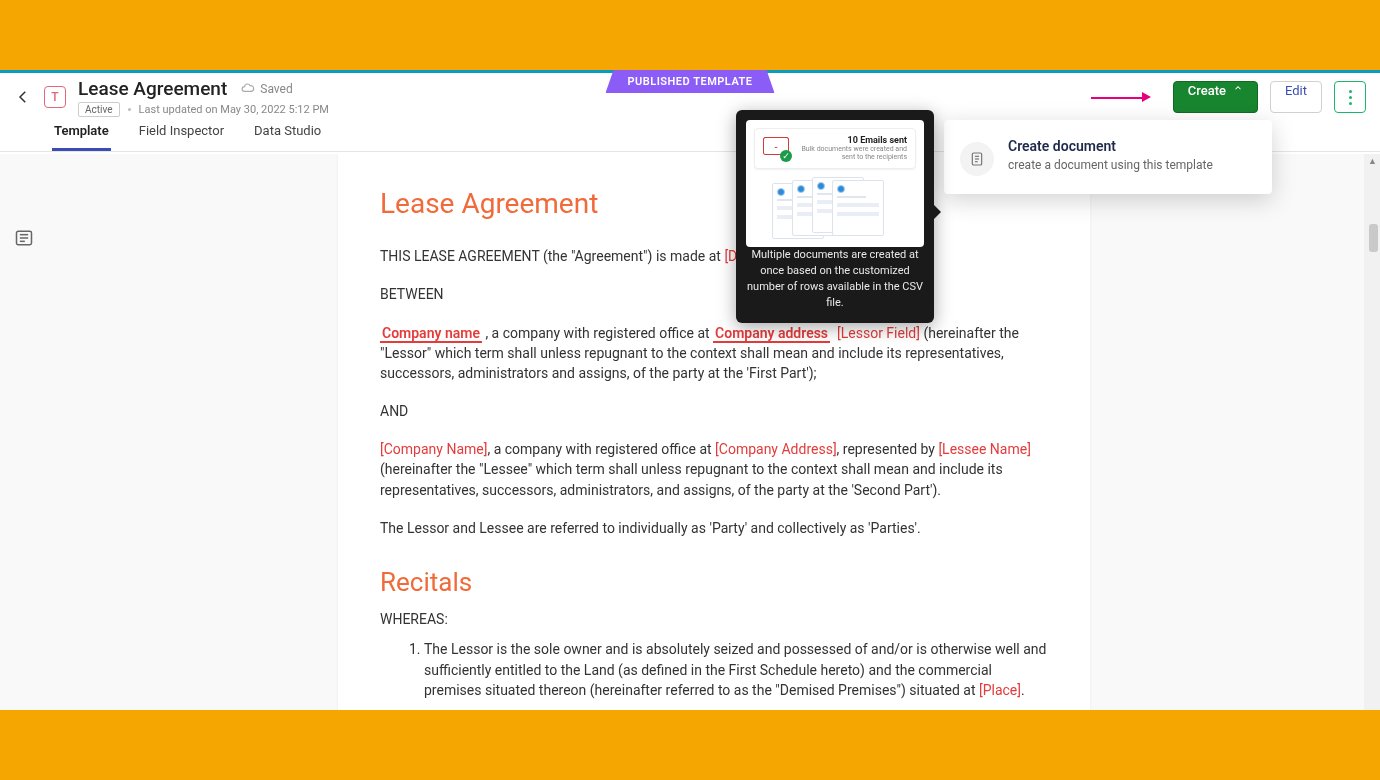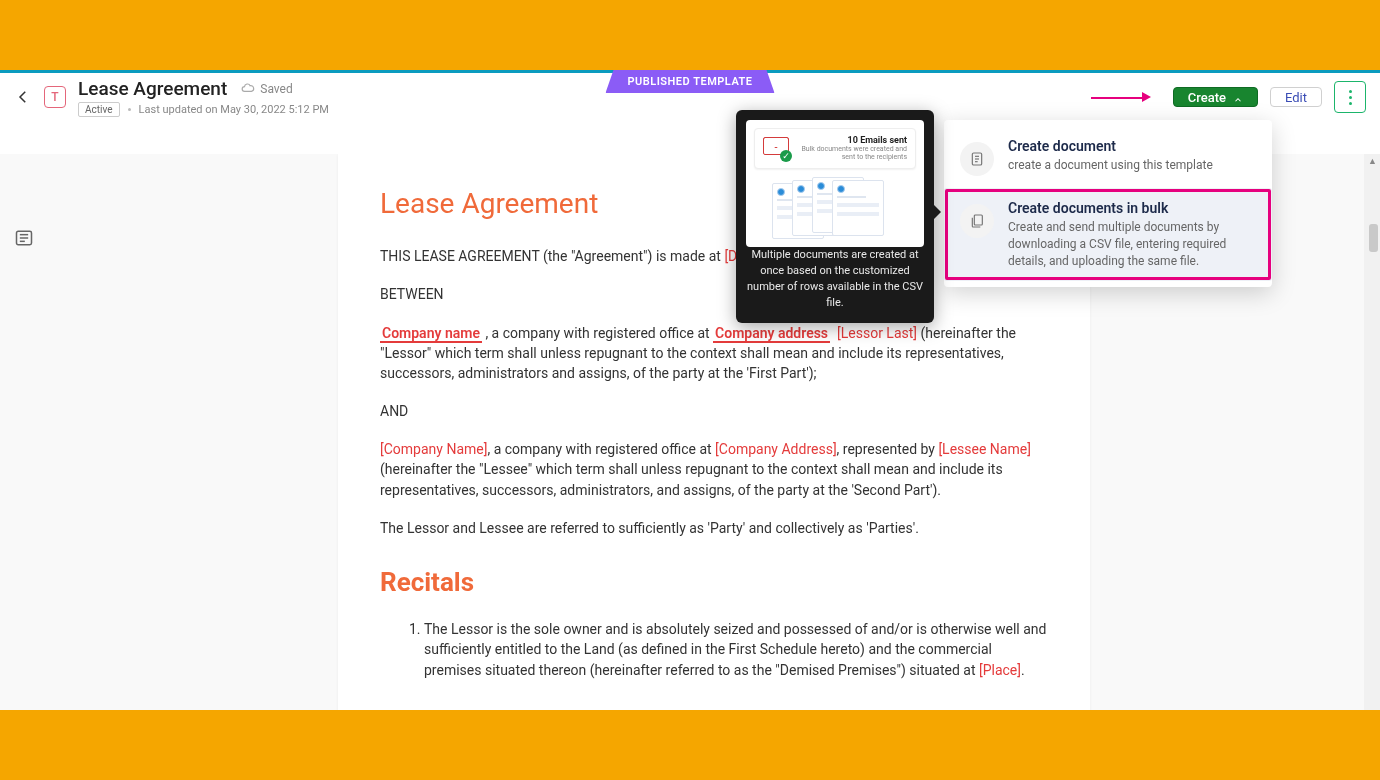--- a/index.html
+++ b/index.html
@@ -79,22 +79,22 @@
   }
   .arrow-line {
     position:absolute; left:0; right:8px; top:50%; height:2px; background:#e6007e;
   }
   .arrow-head {
     position:absolute; right:0; top:50%; transform:translateY(-50%);
     width:0;height:0;border-top:5px solid transparent;border-bottom:5px solid transparent;
     border-left:9px solid #e6007e;
   }
   .btn {
-    height:20px; padding:1px 14px; border-radius:4px; font-size:13px;
-    display:flex;align-items:flex-end;gap:7px;cursor:pointer;
+    height:32px; padding:1px 14px; border-radius:4px; font-size:13px;
+    display:flex;align-items:flex-start;gap:7px;cursor:pointer;
     border:1px solid transparent;
   }
   .btn-create { background:#18852f; color:#fff; border-color:#0f6b24; font-weight:500; }
   .btn-create .chev { width:10px;height:10px; }
   .btn-edit { background:#fff; border-color:#d0d0d0; color:#3b4db5; }
   .btn-kebab {
     width:32px;height:32px;border:1px solid #1bb56b;border-radius:4px;
     display:flex;flex-direction:column;align-items:center;justify-content:center;gap:3px;
     cursor:pointer;
   }
@@ -121,21 +121,21 @@
     cursor:pointer; color:#555;
   }
   .doc-wrap {
     flex:1; padding:0 290px 0 290px; overflow:hidden;
   }
   .doc-page {
     background:#fff; min-height:600px; padding:30px 42px; box-shadow:0 1px 3px rgba(0,0,0,0.06);
     font-size:14px; line-height:1.44; color:#333;
   }
   .doc-h1 { color:#f06a3a; font-size:28px; font-weight:400; margin-bottom:22px; }
-  .doc-h2 { color:#f06a3a; font-size:26px; font-weight:700; margin:26px 0 18px 0; }
+  .doc-h2 { color:#f06a3a; font-size:26px; font-weight:400; margin:26px 0 8px 0; }
   .doc-p { margin-bottom:18px; }
   .ph { color:#e43b3b; }
   .ph-u { color:#e43b3b; border-bottom:2px solid #e43b3b; padding:0 2px; font-weight:600; }
   ol.recital { padding-left:44px; }
   ol.recital li { margin-bottom:10px; }
 
   .right-gutter {
     position:absolute; right:0; top:84px; bottom:0; width:16px; background:#f1f1f1;
   }
   .scroll-up { position:absolute;top:2px;left:4px;font-size:9px;color:#888; }
@@ -280,20 +280,25 @@
     <div class="btn btn-edit">
       <span>Edit</span>
     </div>
     <div class="btn-kebab">
       <span></span>
         <span></span>
         <span></span>
     </div>
   </div>
 
+  <div class="tabs">
+    <div class="tab active">Template</div>
+    <div class="tab">Field Inspector</div>
+    <div class="tab">Data Studio</div>
+  </div>
 
   <div class="content-area">
     <div class="sidebar-left">
       <div class="panel-icon">
         <svg width="20" height="20" viewBox="0 0 24 24" fill="none" stroke="#666" stroke-width="1.8">
             <rect x="3" y="4" width="18" height="16" rx="2"></rect>
             <line x1="7" y1="8" x2="17" y2="8"></line>
             <line x1="7" y1="12" x2="17" y2="12"></line>
             <line x1="7" y1="16" x2="13" y2="16"></line>
           </svg>
@@ -304,33 +309,34 @@
       <div class="doc-page">
         <div class="doc-h1">Lease Agreement</div>
 
         <p class="doc-p">
           <span>THIS LEASE AGREEMENT (the "Agreement") is made at </span><span class="ph">[Date]</span>
         </p>
 
         <p class="doc-p">BETWEEN</p>
 
         <p class="doc-p">
-          <span class="ph-u">Company name</span><span> , a company with registered office at  </span><span class="ph-u">Company address</span>&nbsp;&nbsp;<span class="ph">[Lessor Last]</span><span> (hereinafter the "Lessor" which term shall unless repugnant to the context shall mean and include its representatives, successors, administrators and assigns, of the party at the 'First Part');</span>
+          <span class="ph-u">Company name</span><span> , a company with registered office at  </span><span class="ph-u">Company address</span>&nbsp;&nbsp;<span class="ph">[Lessor Field]</span><span> (hereinafter the "Lessor" which term shall unless repugnant to the context shall mean and include its representatives, successors, administrators and assigns, of the party at the 'First Part');</span>
         </p>
 
         <p class="doc-p">AND</p>
 
         <p class="doc-p">
           <span class="ph">[Company Name]</span><span>, a company with registered office at </span><span class="ph">[Company Address]</span><span>, represented by </span><span class="ph">[Lessee Name]</span><span> (hereinafter the "Lessee" which term shall unless repugnant to the context shall mean and include its representatives, successors, administrators, and assigns, of the party at the 'Second Part').</span>
         </p>
 
-        <p class="doc-p">The Lessor and Lessee are referred to sufficiently as 'Party' and collectively as 'Parties'.</p>
+        <p class="doc-p">The Lessor and Lessee are referred to individually as 'Party' and collectively as 'Parties'.</p>
 
         <div class="doc-h2">Recitals</div>
 
+        <p class="doc-p" style="margin-bottom:10px">WHEREAS:</p>
 
         <ol class="recital">
           <li>
             <span>The Lessor is the sole owner and is absolutely seized and possessed of and/or is otherwise well and sufficiently entitled to the Land (as defined in the First Schedule hereto) and the commercial premises situated thereon (hereinafter referred to as the "Demised Premises") situated at </span><span class="ph">[Place]</span><span>.</span>
           </li>
         </ol>
       </div>
     </div>
   </div>
 
@@ -348,32 +354,20 @@
           <line x1="9" y1="8" x2="15" y2="8"></line>
           <line x1="9" y1="12" x2="15" y2="12"></line>
           <line x1="9" y1="16" x2="13" y2="16"></line>
         </svg>
     </div>
     <div class="menu-text">
       <div class="mt-title">Create document</div>
       <div class="mt-desc">create a document using this template</div>
     </div>
   </div>
-  <div class="menu-item highlighted">
-    <div class="menu-icon">
-      <svg width="16" height="16" viewBox="0 0 24 24" fill="none" stroke="#777" stroke-width="1.8">
-          <rect x="8" y="3" width="12" height="15" rx="1.5"></rect>
-          <path d="M5 7v13a1 1 0 001 1h11"></path>
-        </svg>
-    </div>
-    <div class="menu-text">
-      <div class="mt-title">Create documents in bulk</div>
-      <div class="mt-desc">Create and send multiple documents by downloading a CSV file, entering required details, and uploading the same file.</div>
-    </div>
-  </div>
 </div>
 
 <div class="tooltip-card">
   <div class="tooltip-arrow"></div>
   <div class="promo-inner">
     <div class="promo-banner">
       <div class="mail-icon">
         <div class="mail-env"></div>
         <div class="mail-check">✓</div>
       </div>

